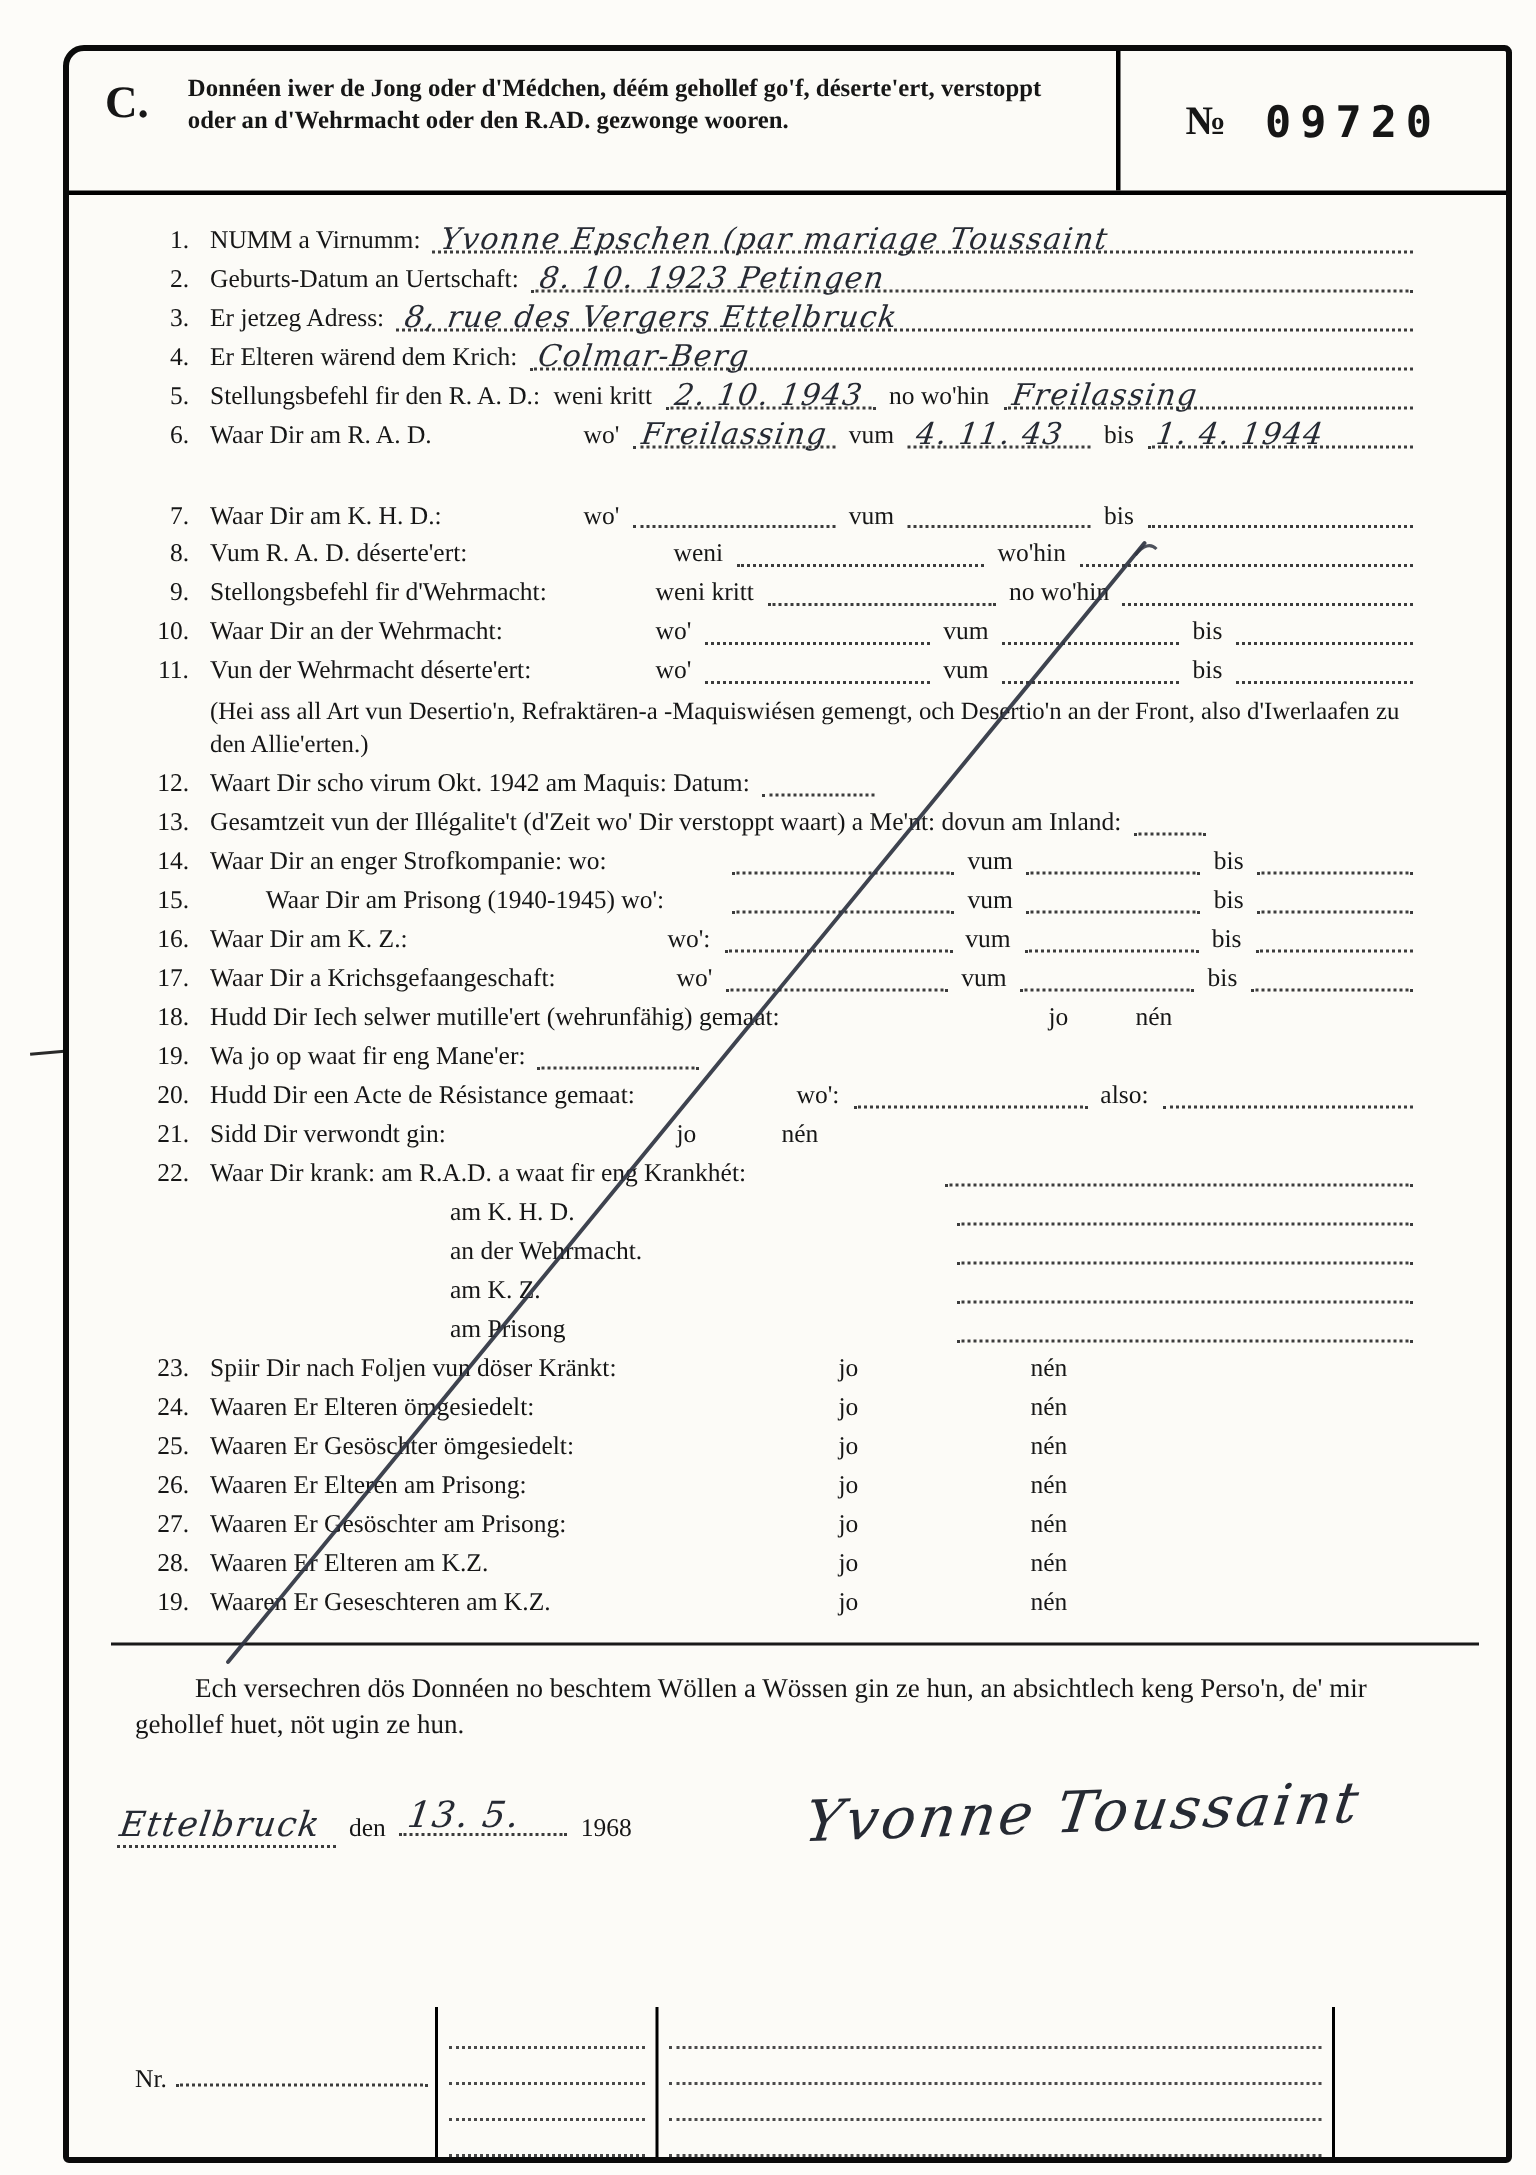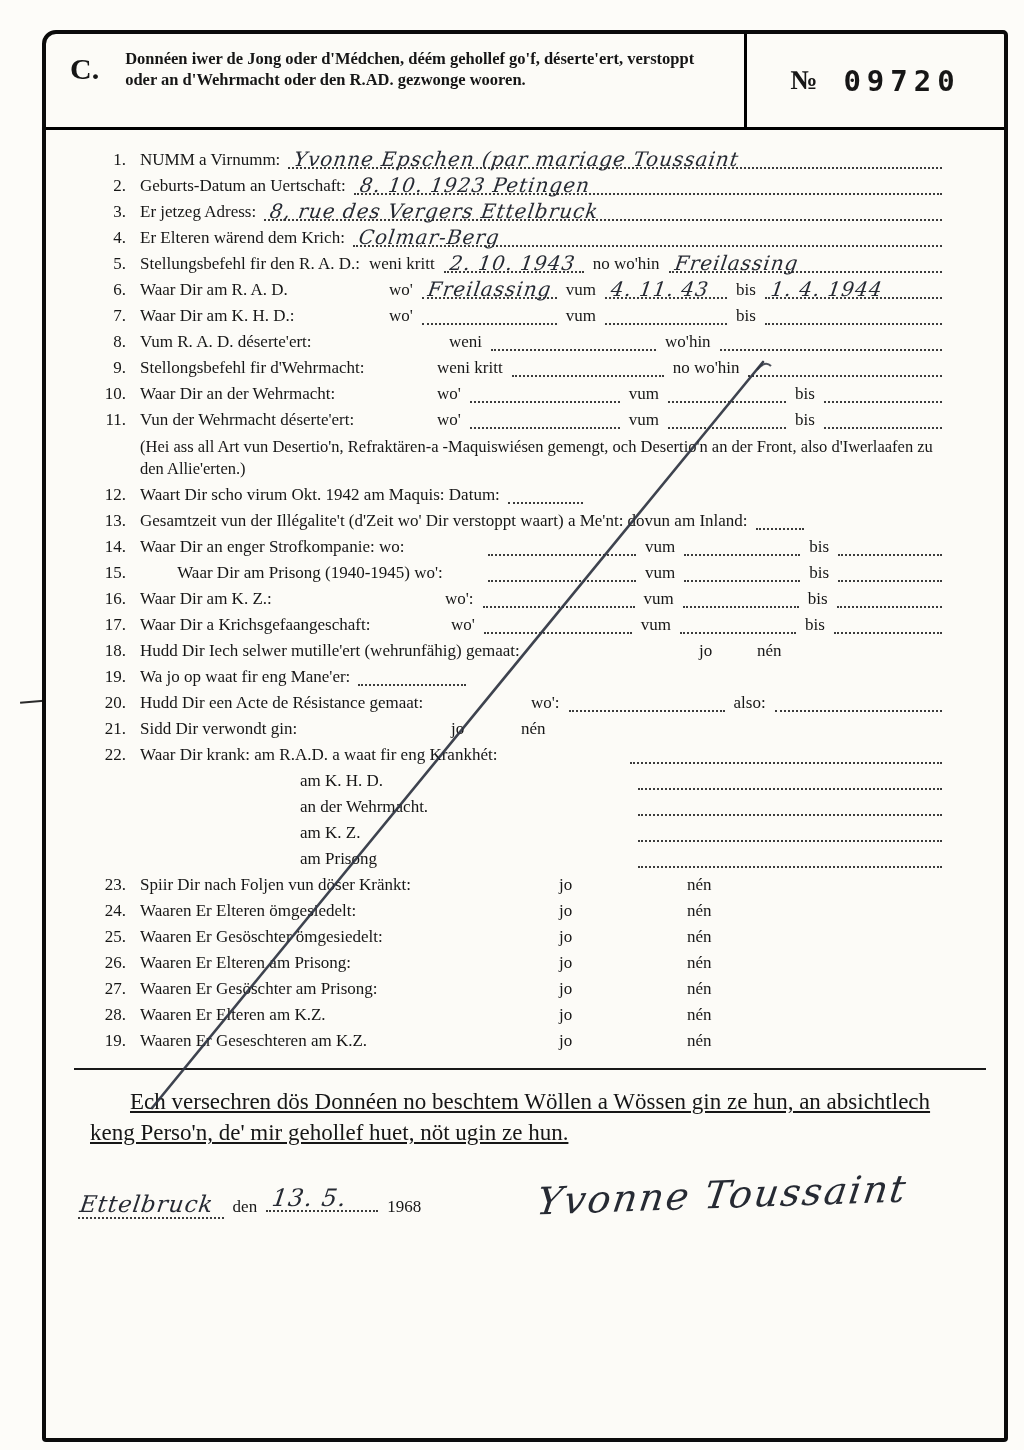--- a/index.html
+++ b/index.html
@@ -41,21 +41,21 @@
   .hand {
     position:absolute; left:6px; bottom:-4px;
     font-family:"DejaVu Serif", serif; font-style:italic;
     font-size:20px; letter-spacing:1px; color:#262a33;
     white-space:nowrap; display:inline-block; transform:skewX(-8deg);
     z-index:2;
   }
 
   
   .sep { border-top:2px solid #191919; margin:16px 18px 0 28px; }
-  .cert { margin:16px 58px 0 44px; font-size:23px; line-height:1.38; text-indent:40px;text-decoration:underline; }
+  .cert { margin:16px 58px 0 44px; font-size:18px; line-height:1.38; text-indent:40px; }
 
   
   .footer-area { position:relative; height:120px; margin:42px 58px 0 44px; }
   .dateline { display:flex; align-items:baseline; gap:8px; margin-left:-12px; font-size:17px; }
   .place-wrap { border-bottom:2px dotted #3c3c3c; padding:0 10px 0 2px; }
   .hand-static { font-family:"DejaVu Serif", serif; font-style:italic; display:inline-block;
                  transform:skewX(-8deg); color:#262a33; letter-spacing:1px; }
   .place-wrap .hand-static { font-size:23px; }
   .dfill { display:inline-block; width:112px; border-bottom:2px dotted #3c3c3c; height:14px; position:relative; }
   .dfill .hand { font-size:24px; bottom:-2px; }
@@ -159,21 +159,21 @@
             </span>
             <span class="inline-label">bis</span>
             <span class="fill" style="flex: 1 1 40px;">
               <span class="hand">1. 4. 1944</span>
             </span>
           </div>
         </div>
         <div class="form-row">
           <div class="row-line">
             <span class="row-num">7.</span>
-            <span class="row-label" style="flex: 0 0 240px; white-space: nowrap;">Waar Dir am K. H. D.:</span>
+            <span class="row-label" style="flex: 0 0 240px; white-space: nowrap; margin-top: 28px;">Waar Dir am K. H. D.:</span>
             <span class="inline-label">wo'</span>
             <span class="fill" style="flex: 0 0 135px;"></span>
             <span class="inline-label">vum</span>
             <span class="fill" style="flex: 0 0 122px;"></span>
             <span class="inline-label">bis</span>
             <span class="fill" style="flex: 1 1 40px;"></span>
           </div>
         </div>
         <div class="form-row">
           <div class="row-line">
@@ -418,20 +418,39 @@
         <span class="dfill">
           <span class="hand">13. 5.</span>
         </span>
         <span class="inline-label">1968</span>
       </div>
       <div class="signature">
         <span class="hand-static">Yvonne Toussaint</span>
       </div>
     </div>
 
+    <div class="bottom">
+      <div class="nr-line">
+        <span>Nr.</span><span class="nr-dots"></span>
+      </div>
+      <div class="bottom-grid">
+          <div class="gcol a">
+            <div class="dotrow"></div>
+            <div class="dotrow"></div>
+            <div class="dotrow"></div>
+            <div class="dotrow"></div>
+          </div>
+          <div class="gcol b">
+            <div class="dotrow"></div>
+            <div class="dotrow"></div>
+            <div class="dotrow"></div>
+            <div class="dotrow"></div>
+          </div>
+        </div>
+    </div>
 
   </div>
 </div>
 
 <svg class="strike-svg" viewBox="0 0 1024 1450" xmlns="http://www.w3.org/2000/svg">
   <path d="M152,1108 L763,362" stroke="#2e3340" stroke-width="2.6" fill="none" stroke-linecap="round" opacity="0.92"></path>
   <path d="M757,370 q8,-10 14,-4" stroke="#2e3340" stroke-width="2" fill="none" opacity="0.85"></path>
 </svg>
 
 </body></html>

